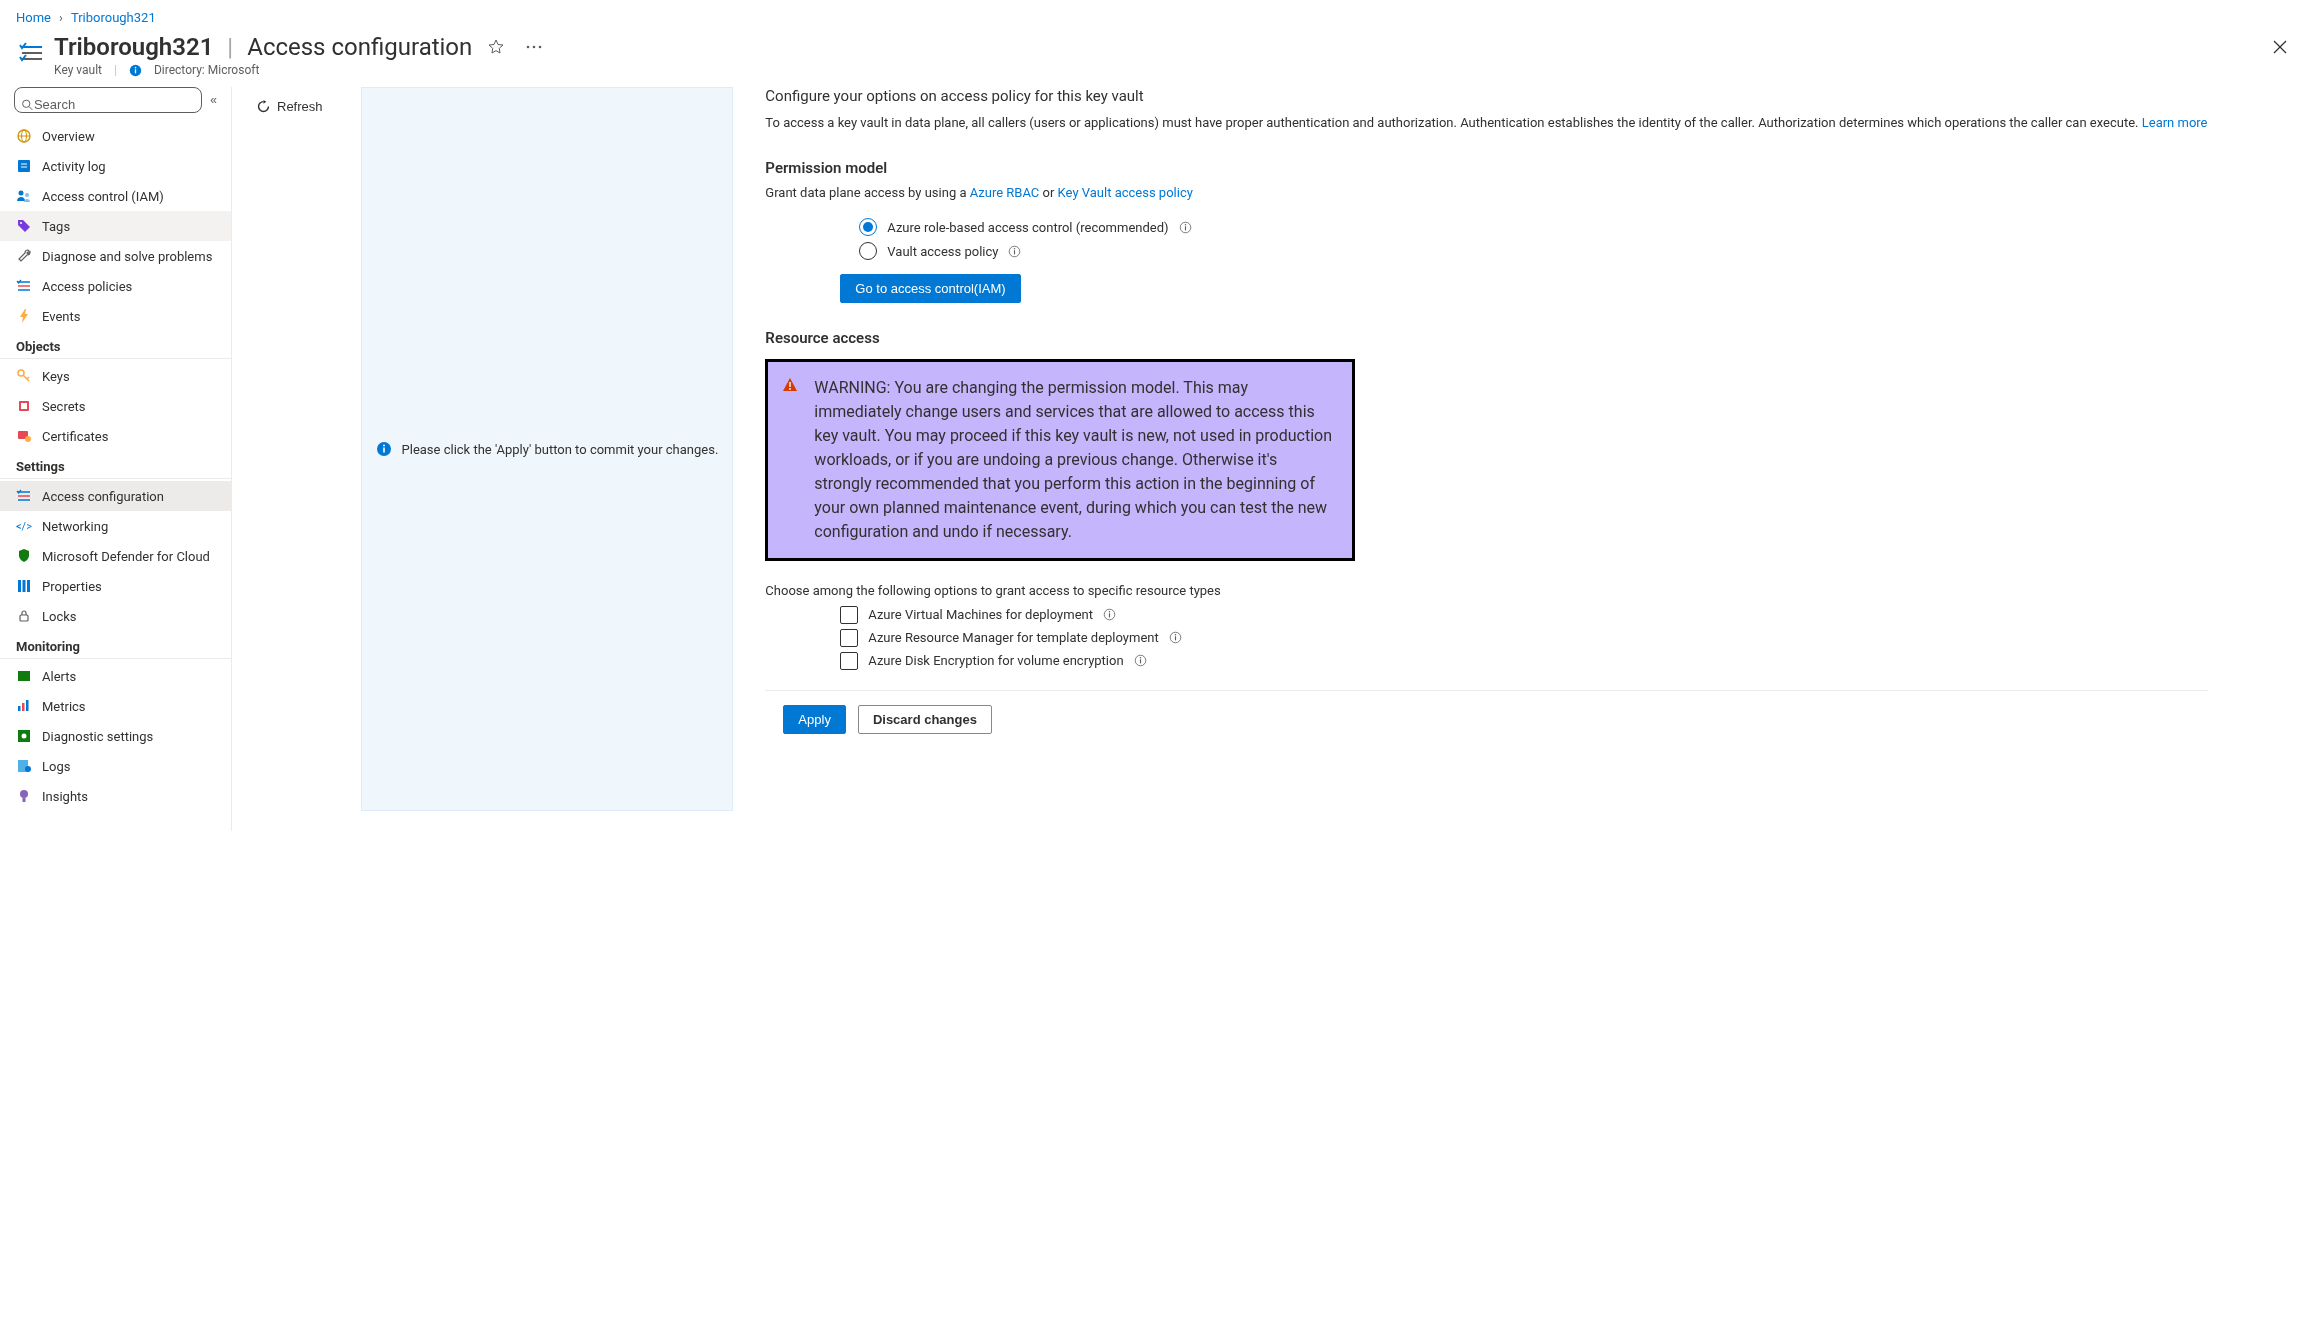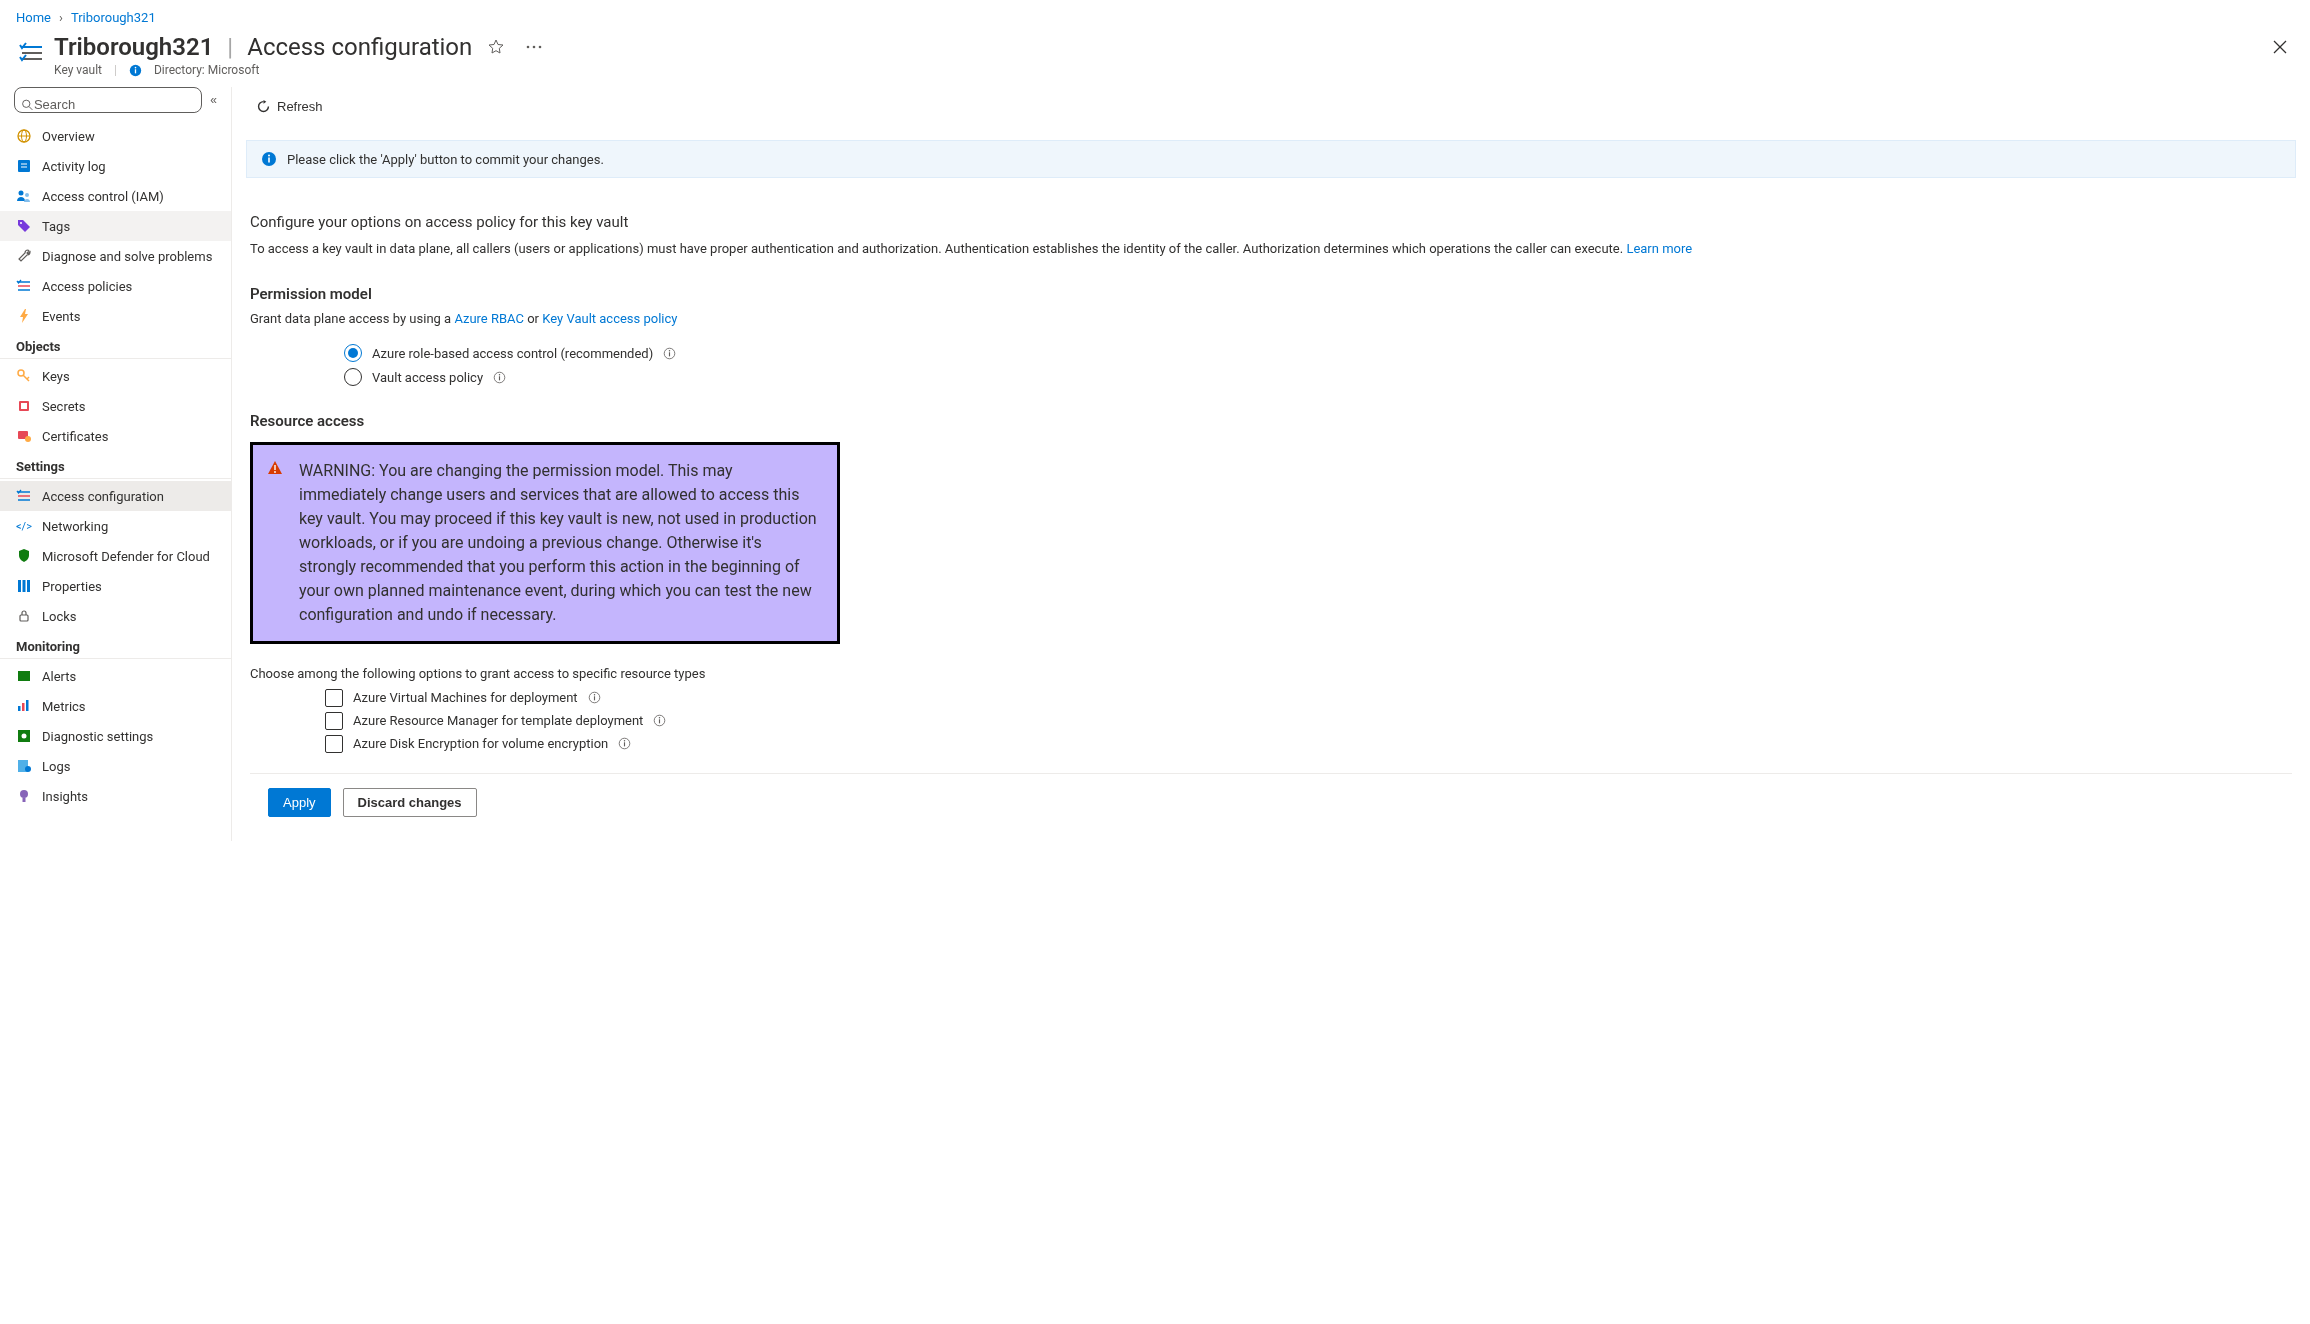--- a/index.html
+++ b/index.html
@@ -125,23 +125,22 @@
   .nav-item.selected { background: #edebe9; }
   .nav-icon {
     width: 16px; height: 16px; flex: 0 0 16px;
     display: inline-flex; align-items: center; justify-content: center;
   }
 
   
   .main {
     flex: 1;
     display: flex;
-    flex-direction: column;
+    flex-direction: row;
     min-width: 0;
-    gap: 15px;
   }
   .toolbar {
     display: flex; align-items: center;
     padding: 6px 18px;
     height: 38px;
   }
   .refresh-btn {
     display: inline-flex; align-items: center; gap: 6px;
     background: none; border: none; cursor: pointer;
     font-size: 13px; color: #323130;
@@ -568,20 +567,23 @@
         <span class="radio"></span>
         <span>Vault access policy</span>
         <span class="info-icon">
             <svg width="13" height="13" viewBox="0 0 16 16">
               <circle cx="8" cy="8" r="6.5" fill="none" stroke="#605e5c" stroke-width="1"></circle>
               <rect x="7.3" y="6.5" width="1.4" height="5" fill="#605e5c"></rect>
               <circle cx="8" cy="4.6" r="0.9" fill="#605e5c"></circle>
             </svg>
           </span>
       </div>
+      <div class="go-iam-row">
+        <button class="primary-btn">Go to access control(IAM)</button>
+      </div>
 
       <div class="section-sub">Resource access</div>
       <div class="warning-box">
         <span class="warn-icon">
           <svg width="16" height="16" viewBox="0 0 16 16">
               <path d="M8 1L15 14H1L8 1z" fill="#d83b01"></path>
               <rect x="7.3" y="5" width="1.4" height="5" fill="#fff"></rect>
               <circle cx="8" cy="12" r="0.9" fill="#fff"></circle>
             </svg>
         </span>

